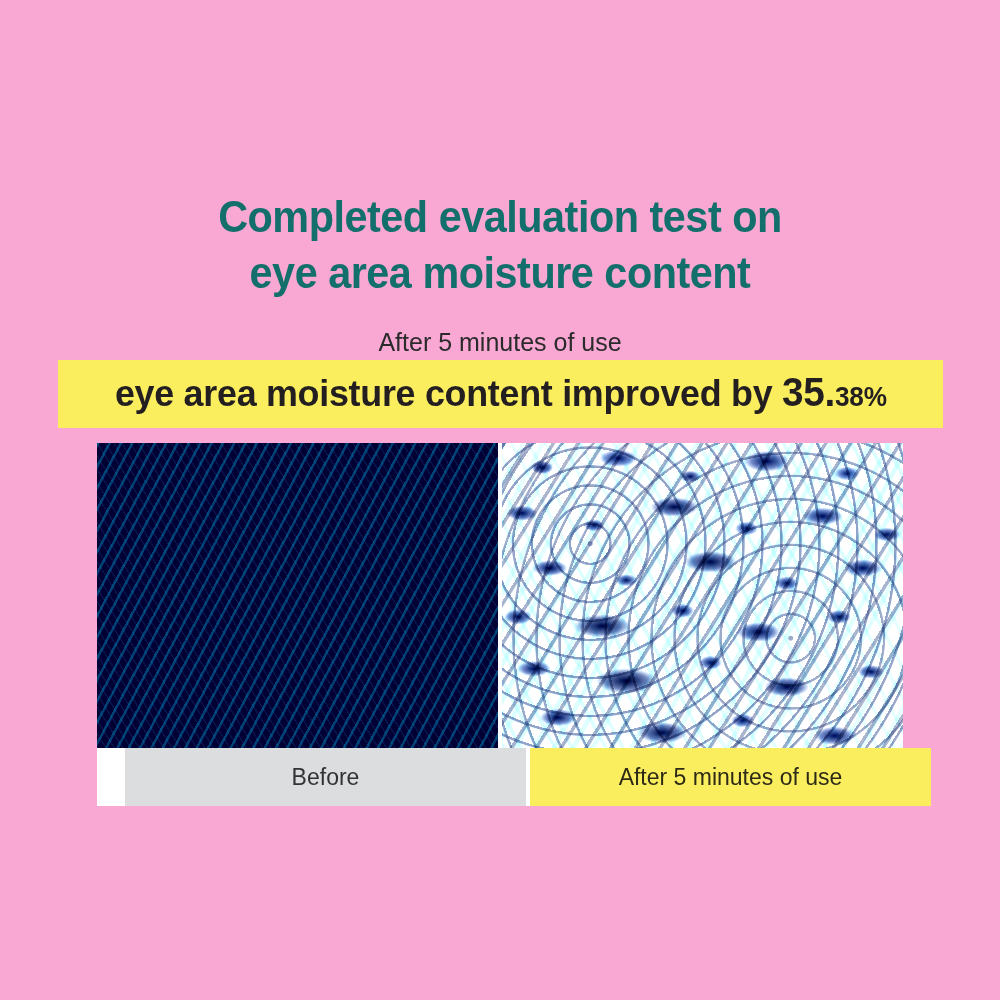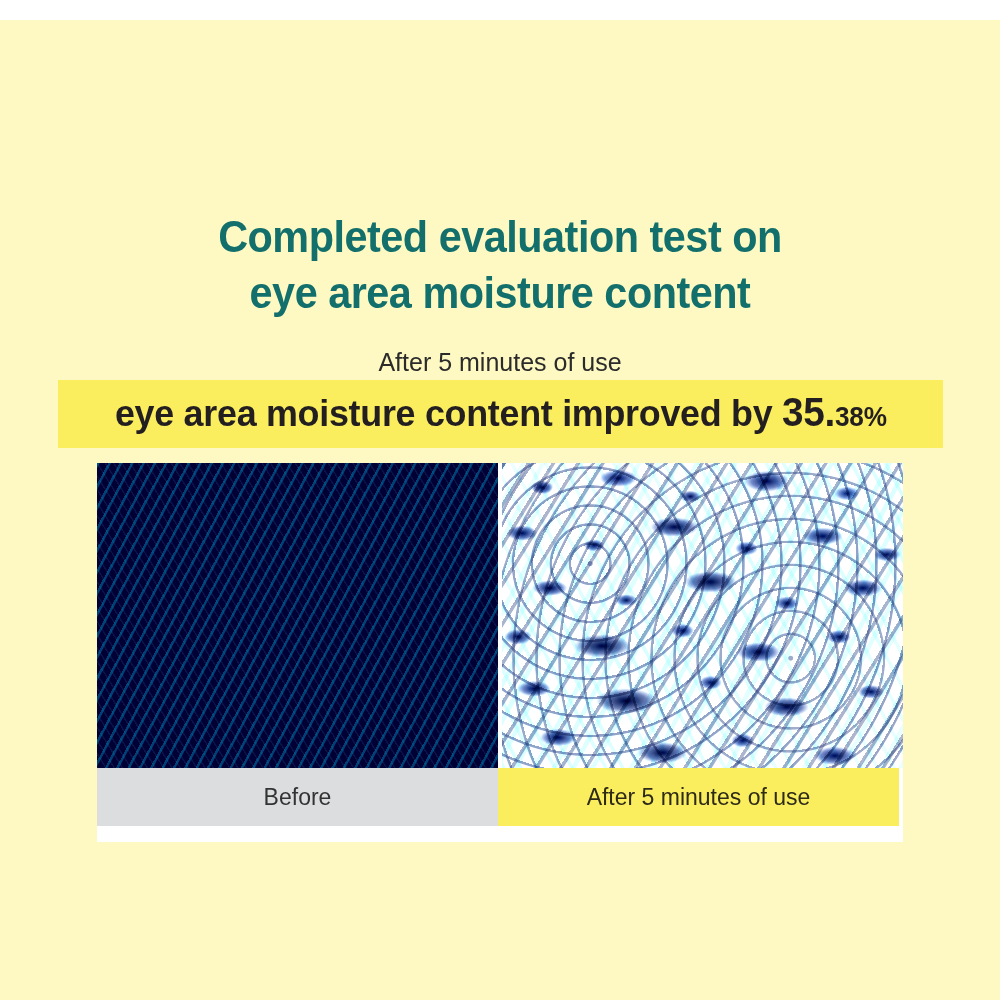--- a/index.html
+++ b/index.html
@@ -13,22 +13,21 @@
     height: 1000px;
     font-family: "Liberation Sans", "DejaVu Sans", sans-serif;
     overflow: hidden;
     position: relative;
     -webkit-font-smoothing: antialiased;
   }
 
   .page {
     position: absolute;
     inset: 0;
-    background: #fef9c3;
-    margin-top: 20px;
+    background: #f9a8d4;
   }
 
   
   .headline {
     position: absolute;
     left: 0;
     top: 160px;
     width: 1000px;
     text-align: center;
     color: #136f6b;
@@ -245,24 +244,25 @@
     opacity: 0.75;
     pointer-events: none;
   }
 
   
   .captions {
     position: absolute;
     left: 0;
     top: 305px;
     width: 806px;
-    height: 74px;
+    height: 58px;
     display: flex;
-    justify-content: flex-start;
+    justify-content: space-between;
     background: #ffffff;
+    padding-left: 28px;
   }
   .caption {
     width: 401px;
     height: 58px;
     display: flex;
     align-items: center;
     justify-content: center;
     font-size: 23px;
     color: #333333;
     white-space: nowrap;

